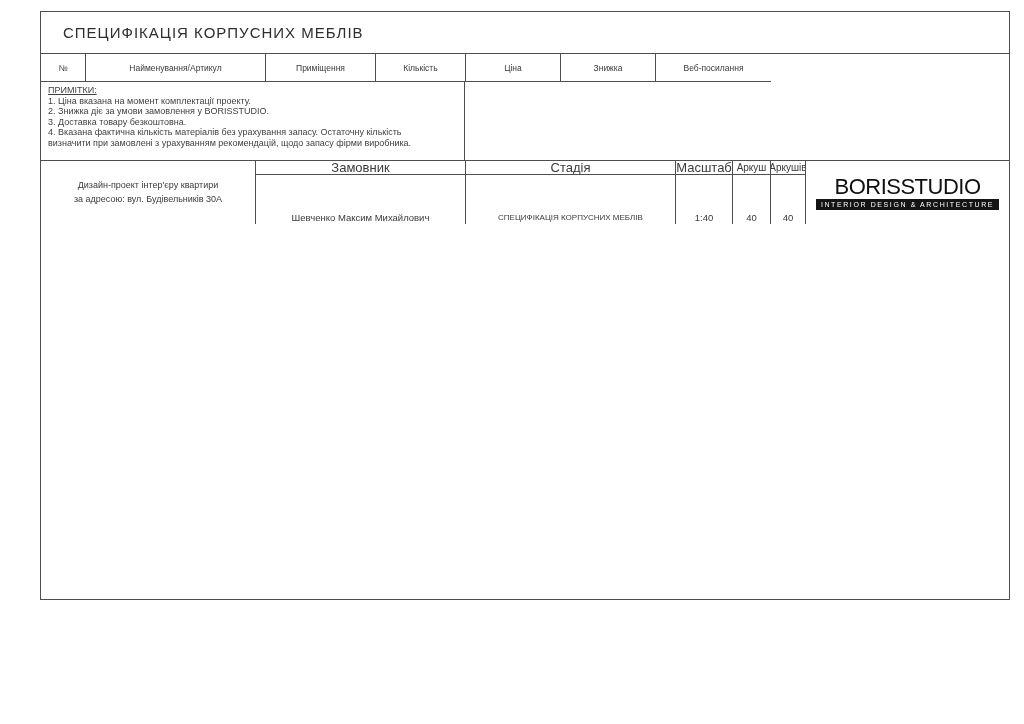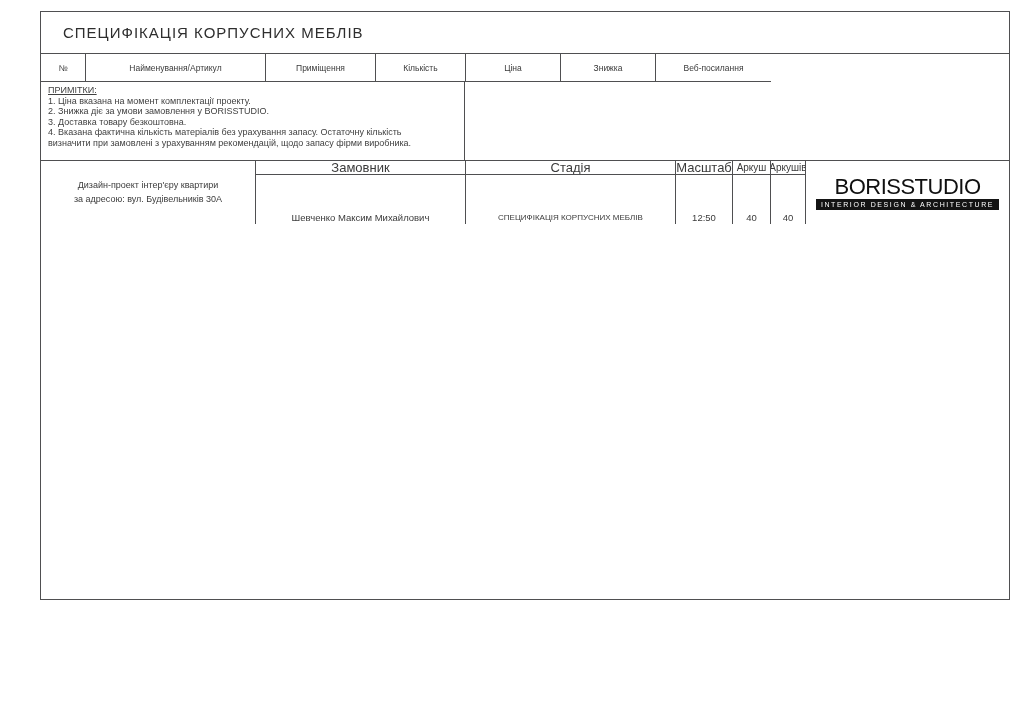--- a/index.html
+++ b/index.html
@@ -88,21 +88,21 @@
     <div class="fcol">
       <div class="fcell top flabel">Замовник</div>
       <div class="fcell fvalue">Шевченко Максим Михайлович</div>
     </div>
     <div class="fcol">
       <div class="fcell top flabel">Стадія</div>
       <div class="fcell fvalue small">СПЕЦИФІКАЦІЯ КОРПУСНИХ МЕБЛІВ</div>
     </div>
     <div class="fcol">
       <div class="fcell top flabel">Масштаб</div>
-      <div class="fcell fvalue">12:50</div>
+      <div class="fcell fvalue">1:40</div>
     </div>
     <div class="fcol narrow">
       <div class="fcell top flabel">Аркуш</div>
       <div class="fcell fvalue">40</div>
     </div>
     <div class="fcol narrow">
       <div class="fcell top flabel">Аркушів</div>
       <div class="fcell fvalue">40</div>
     </div>
     <div class="fcol">

